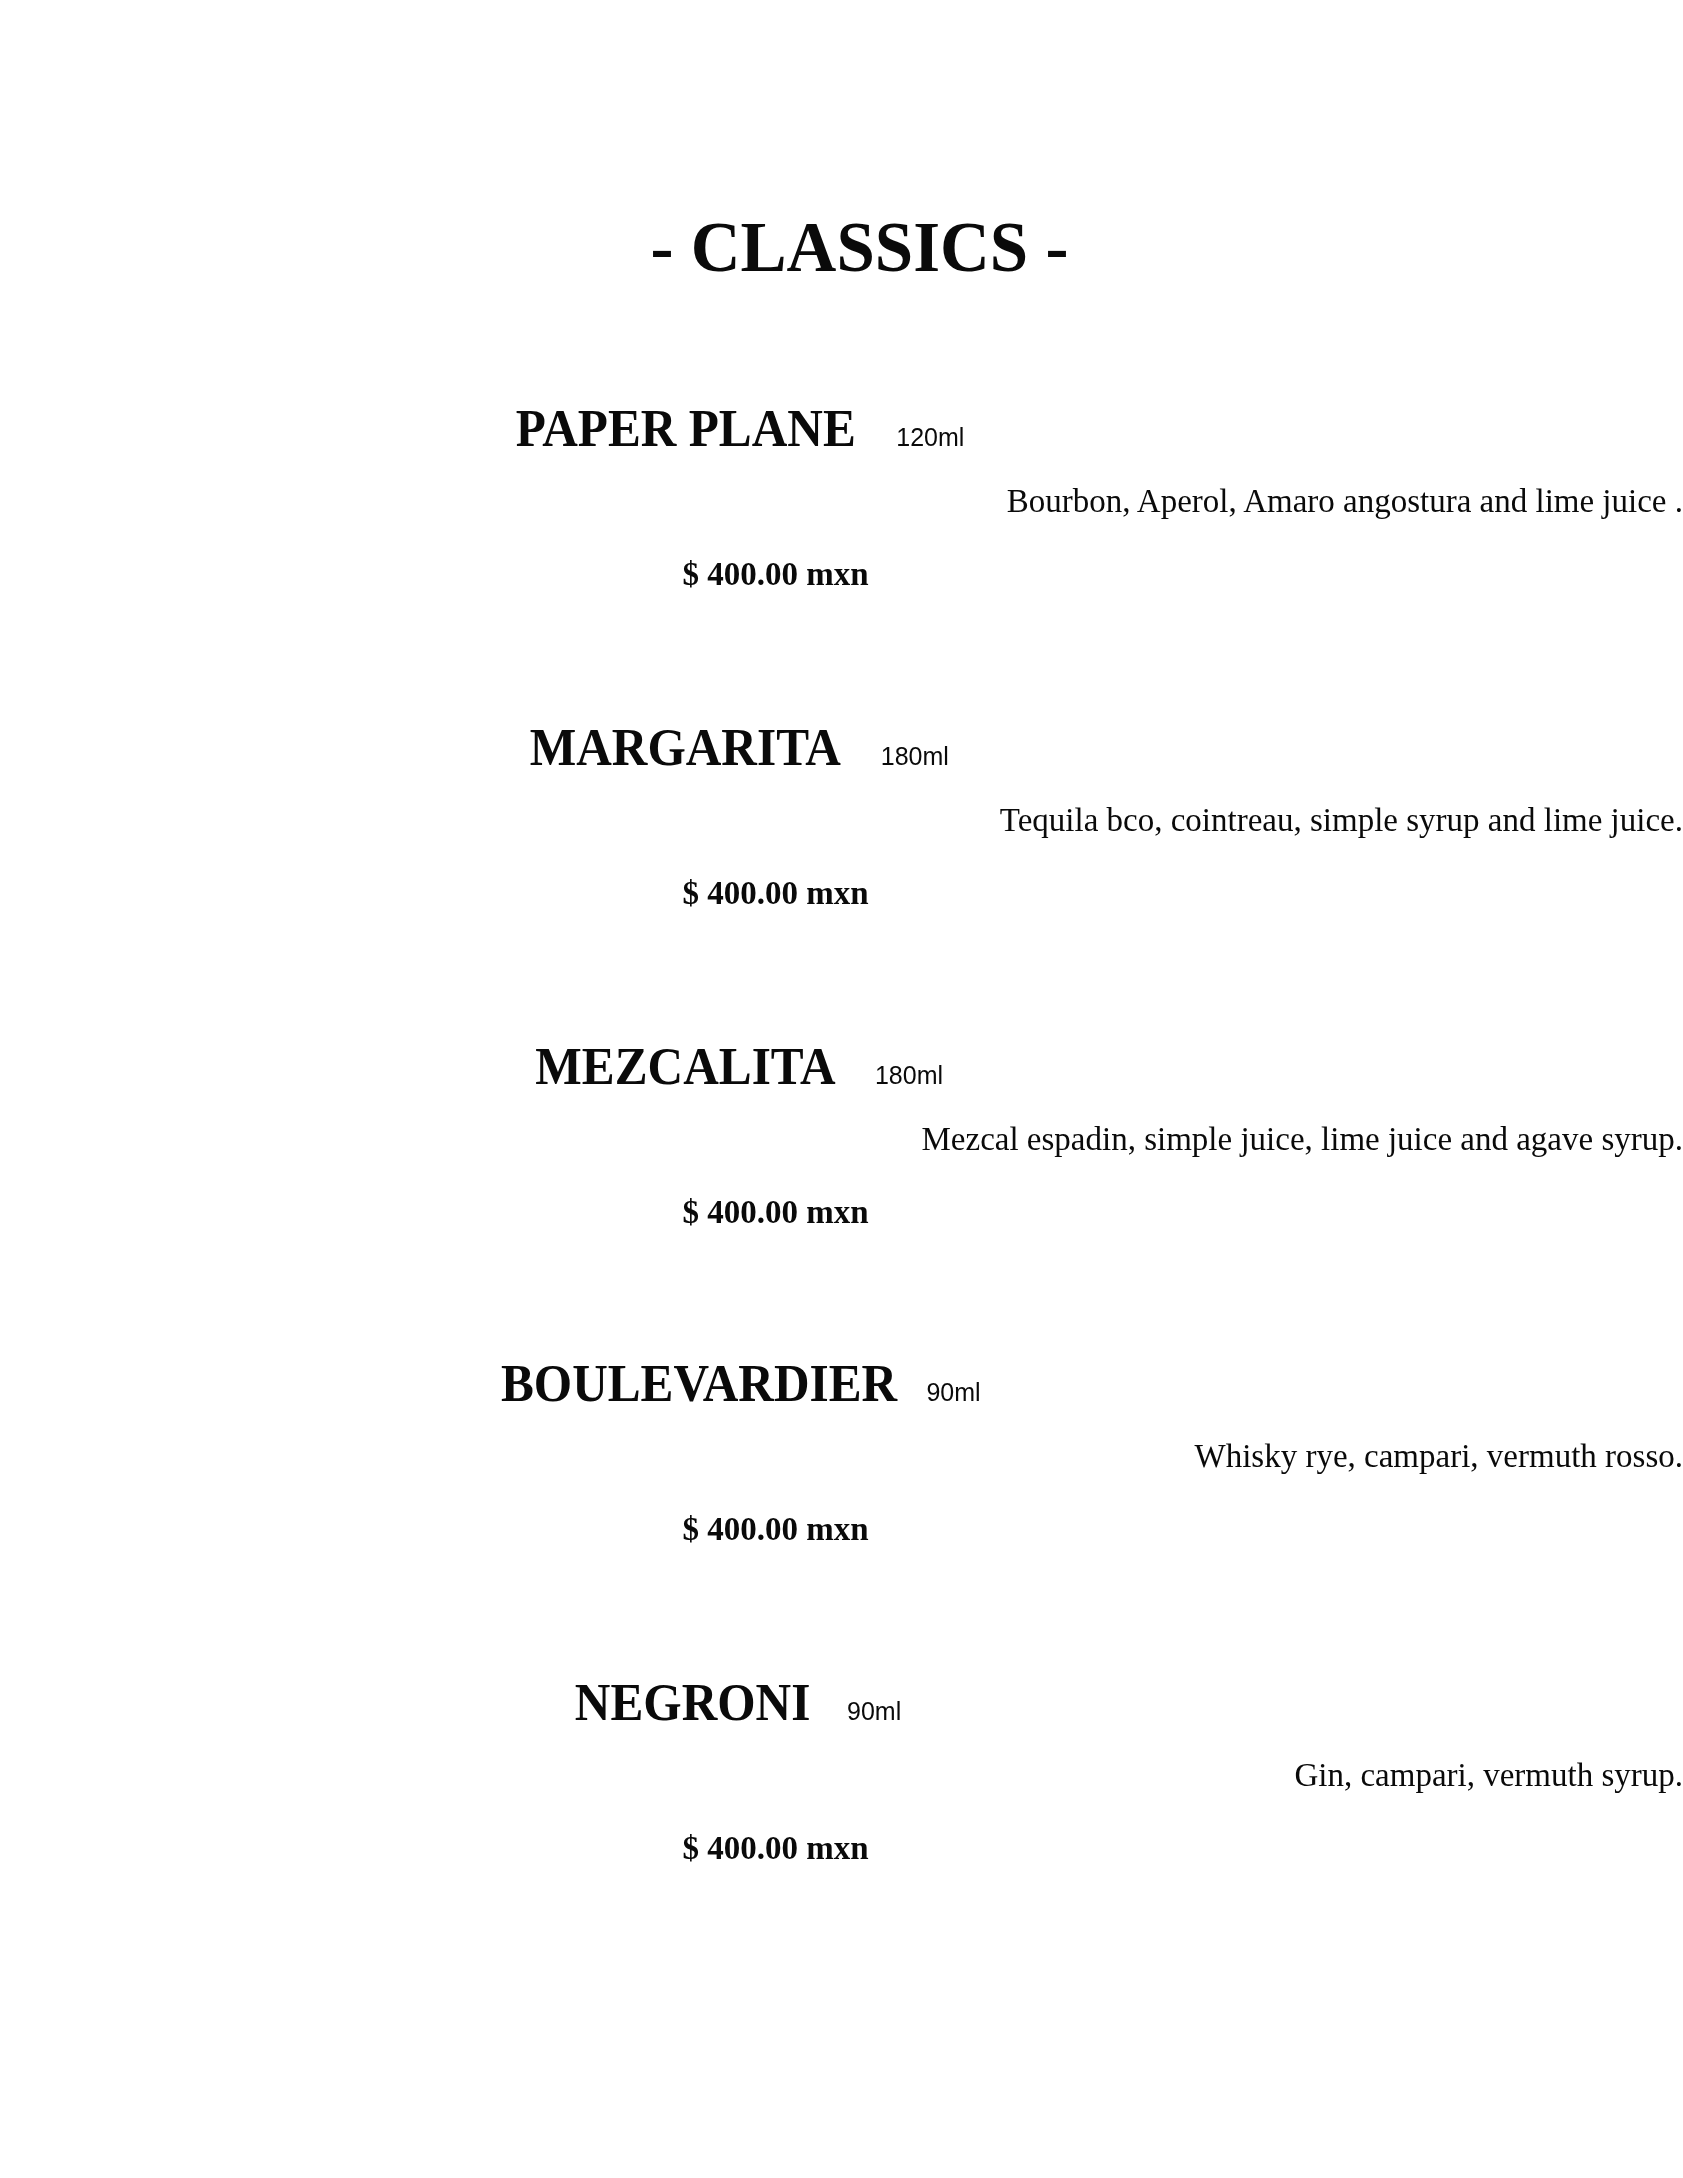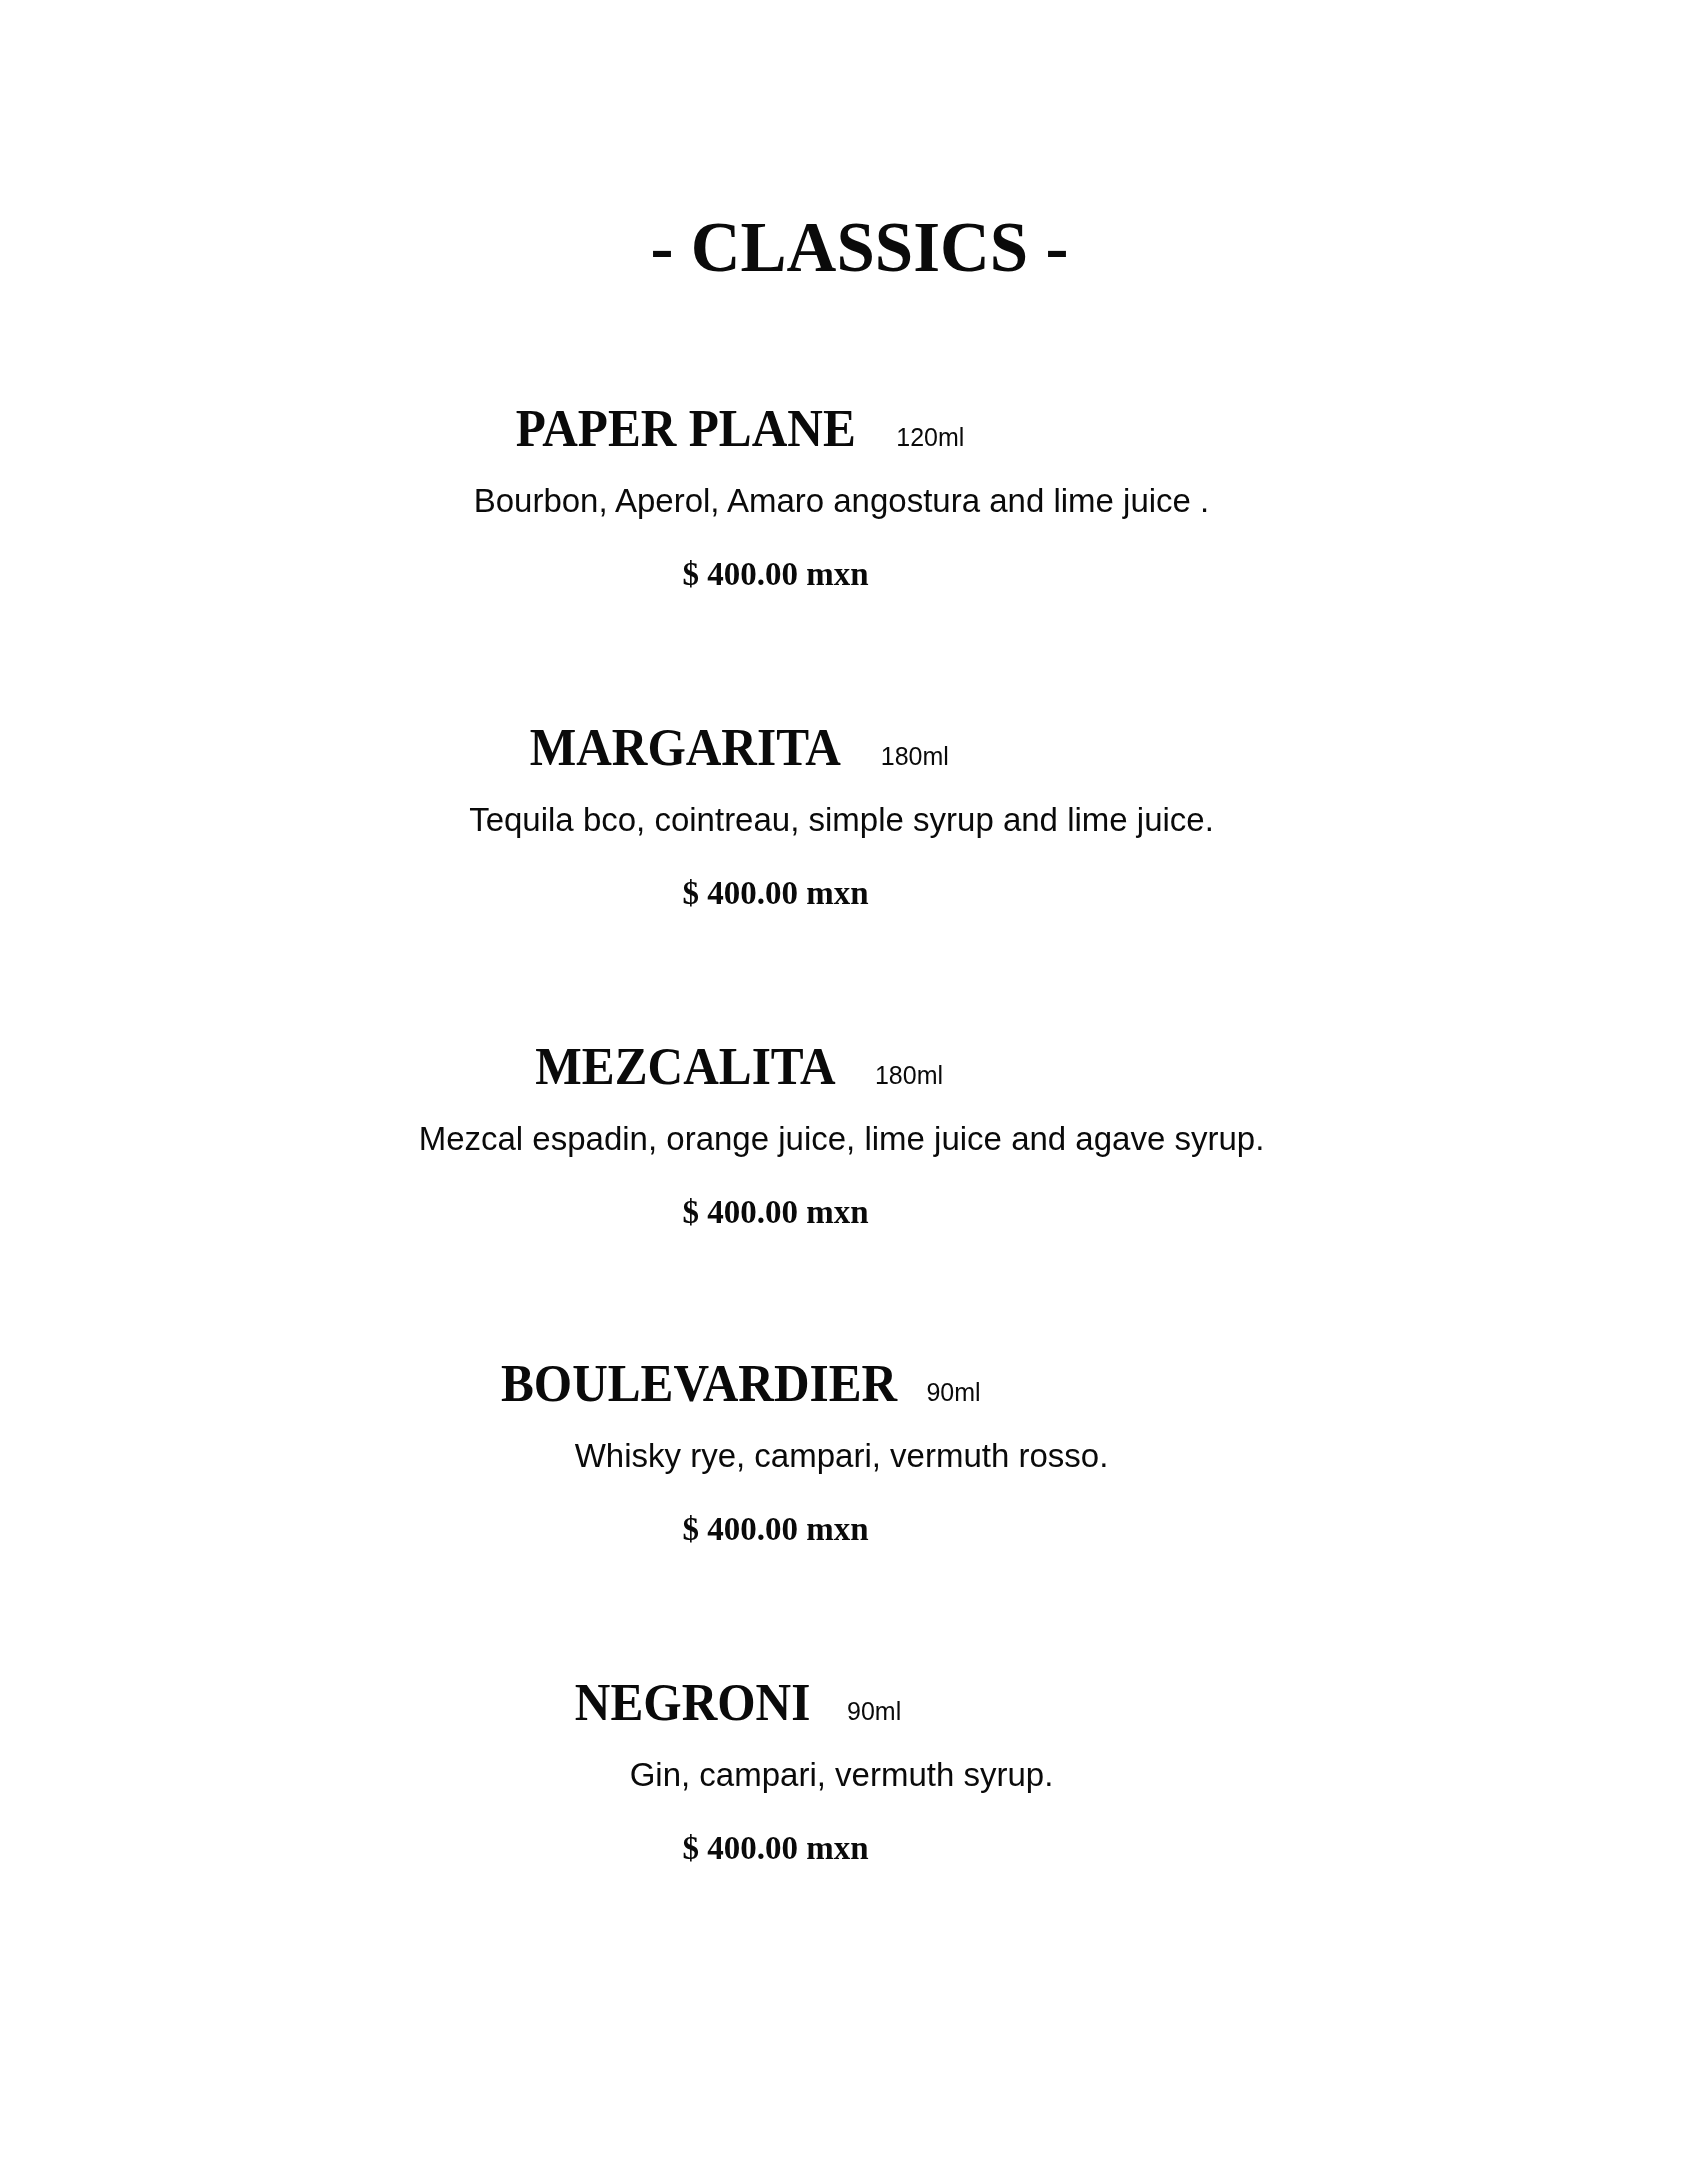--- a/index.html
+++ b/index.html
@@ -65,22 +65,22 @@
       line-height: 69px;
       display: inline-block;
       margin-left: 28px;
       vertical-align: baseline;
     }
     .item-desc {
       position: absolute;
       left: 0;
       width: 1683px;
       top: 85px;
-      text-align: center;
-      font-family: Liberation Sans, sans-serif;
+      text-align: right;
+      font-family: Liberation Serif, serif;
       font-size: 33px;
       line-height: 44px;
       white-space: nowrap;
     }
     .item-price {
       position: absolute;
       left: 0;
       width: 1551px;
       top: 158px;
       text-align: center;
@@ -111,21 +111,21 @@
       <span class="item-name">MARGARITA</span><span class="item-volume">180ml</span>
     </div>
     <div class="item-desc">Tequila bco, cointreau, simple syrup and lime juice.</div>
     <div class="item-price">$ 400.00 mxn</div>
   </div>
 
   <div class="item" style="top: 1032px;">
     <div class="item-head">
       <span class="item-name">MEZCALITA</span><span class="item-volume">180ml</span>
     </div>
-    <div class="item-desc">Mezcal espadin, orange juice, lime juice and agave syrup.</div>
+    <div class="item-desc">Mezcal espadin, simple juice, lime juice and agave syrup.</div>
     <div class="item-price">$ 400.00 mxn</div>
   </div>
 
   <div class="item" style="top: 1349px;">
     <div class="item-head">
       <span class="item-name">BOULEVARDIER</span><span class="item-volume" style="margin-left: 14px;">90ml</span>
     </div>
     <div class="item-desc">Whisky rye, campari, vermuth rosso.</div>
     <div class="item-price">$ 400.00 mxn</div>
   </div>

